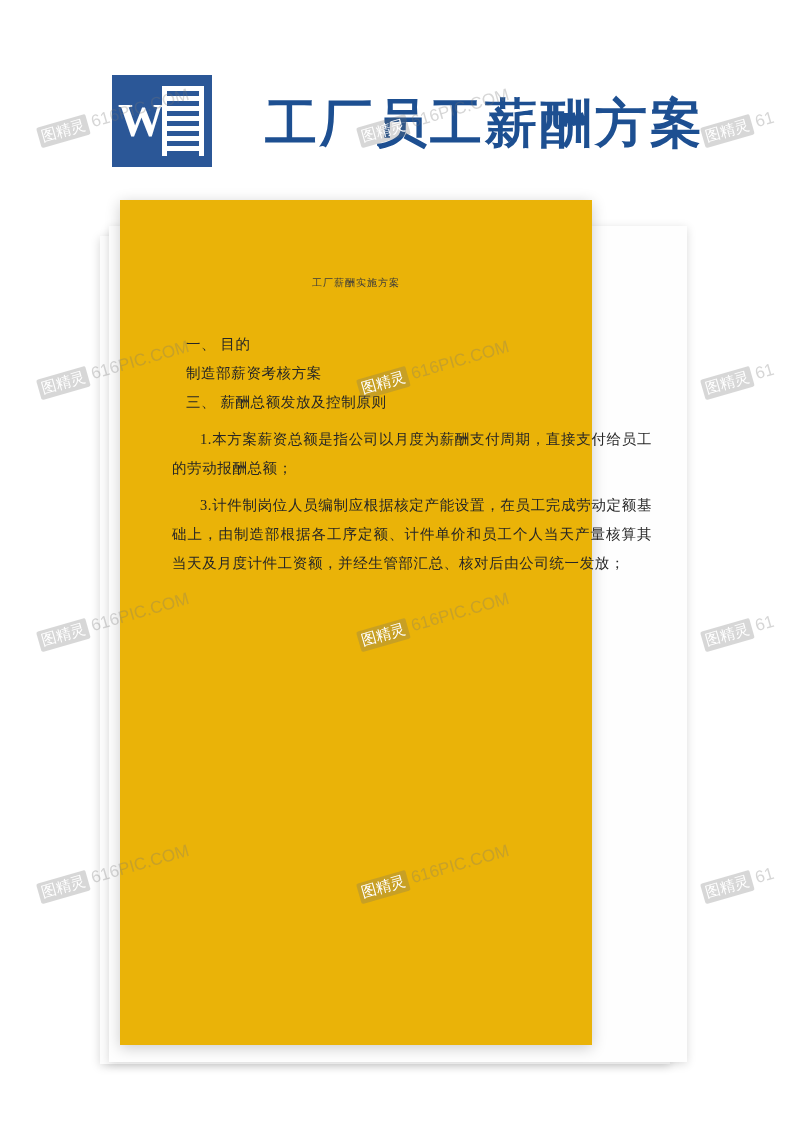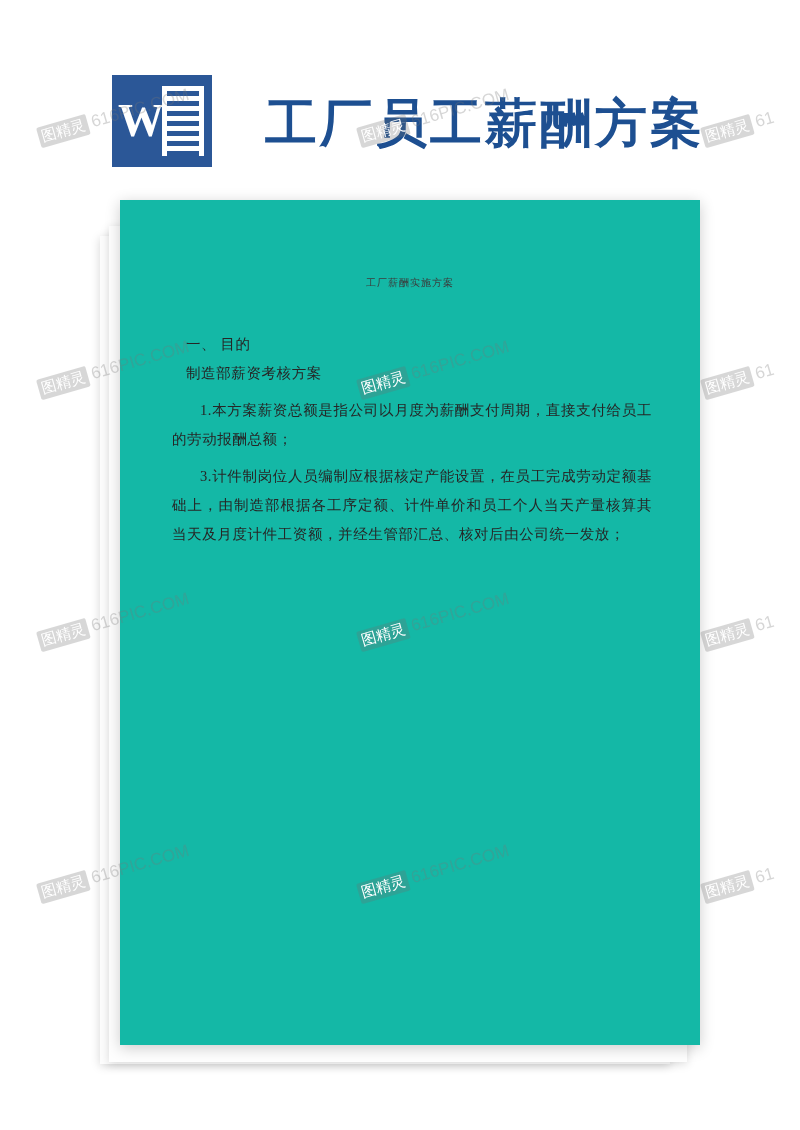--- a/index.html
+++ b/index.html
@@ -91,23 +91,23 @@
     top: 26px;
     width: 578px;
     height: 836px;
     background: #fefefe;
     box-shadow: 0 2px 9px rgba(0,0,0,0.15);
   }
   .paper-front {
     position: absolute;
     left: 20px;
     top: 0px;
-    width: 580px;
+    width: 472px;
     height: 845px;
-    background: #14b8a6;
+    background: #eab308;
     box-shadow: 0 3px 14px rgba(0,0,0,0.20);
   }
 
   
   .doc-head-line {
     position: absolute;
     left: 0;
     top: 76px;
     width: 100%;
     text-align: center;
@@ -177,20 +177,21 @@
 </div>
 
 <div class="paper-stack">
   <div class="paper-back-2"></div>
   <div class="paper-back-1"></div>
   <div class="paper-front">
     <div class="doc-head-line">工厂薪酬实施方案</div>
     <div class="doc-body">
       <p class="p-indent1">一、 目的</p>
       <p class="p-indent1">制造部薪资考核方案</p>
+      <p class="p-indent1">三、 薪酬总额发放及控制原则</p>
       <p class="p-indent2 p-gap">1.本方案薪资总额是指公司以月度为薪酬支付周期，直接支付给员工的劳动报酬总额；</p>
       <p class="p-indent2 p-gap">3.计件制岗位人员编制应根据核定产能设置，在员工完成劳动定额基础上，由制造部根据各工序定额、计件单价和员工个人当天产量核算其当天及月度计件工资额，并经生管部汇总、核对后由公司统一发放；</p>
     </div>
   </div>
 </div>
 
 <div id="watermark-layer">
     <div class="wm" style="left: 36px; top: 128px;"><span class="wm-box">图精灵</span><span>616PIC.COM</span></div>
     <div class="wm" style="left: 356px; top: 128px;"><span class="wm-box">图精灵</span><span>616PIC.COM</span></div>
     <div class="wm" style="left: 700px; top: 128px;"><span class="wm-box">图精灵</span><span>61</span></div>

